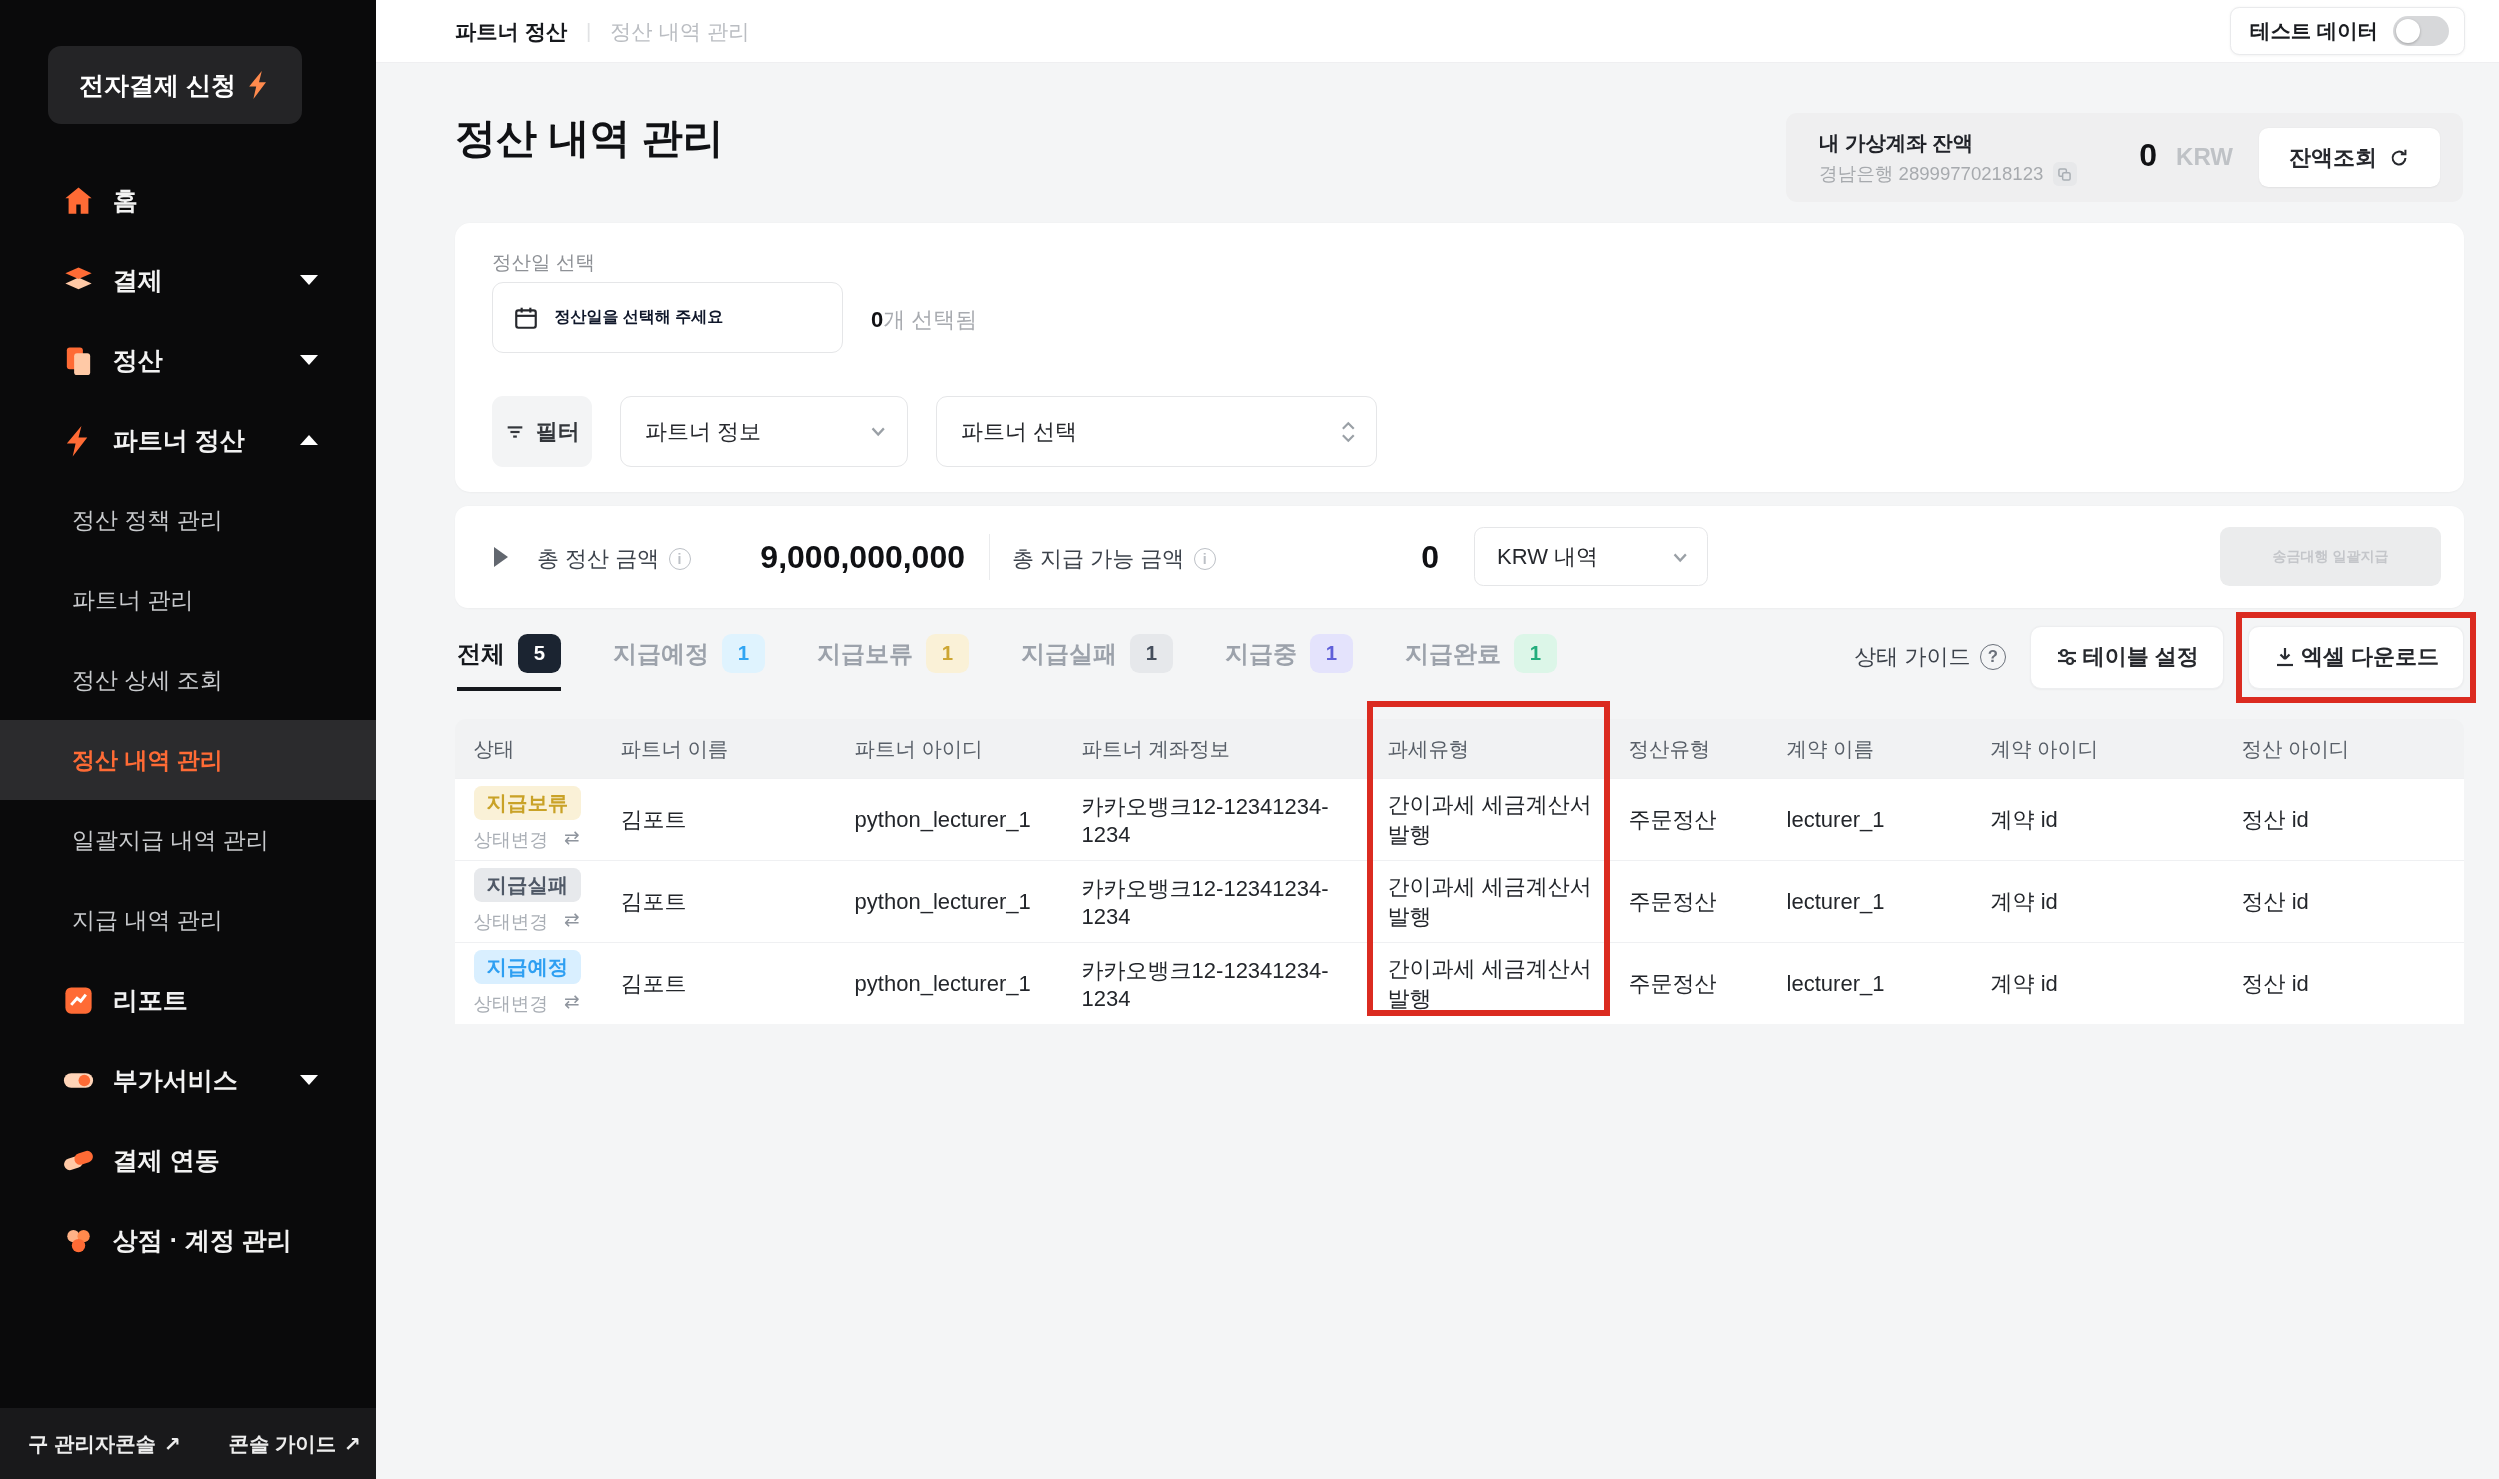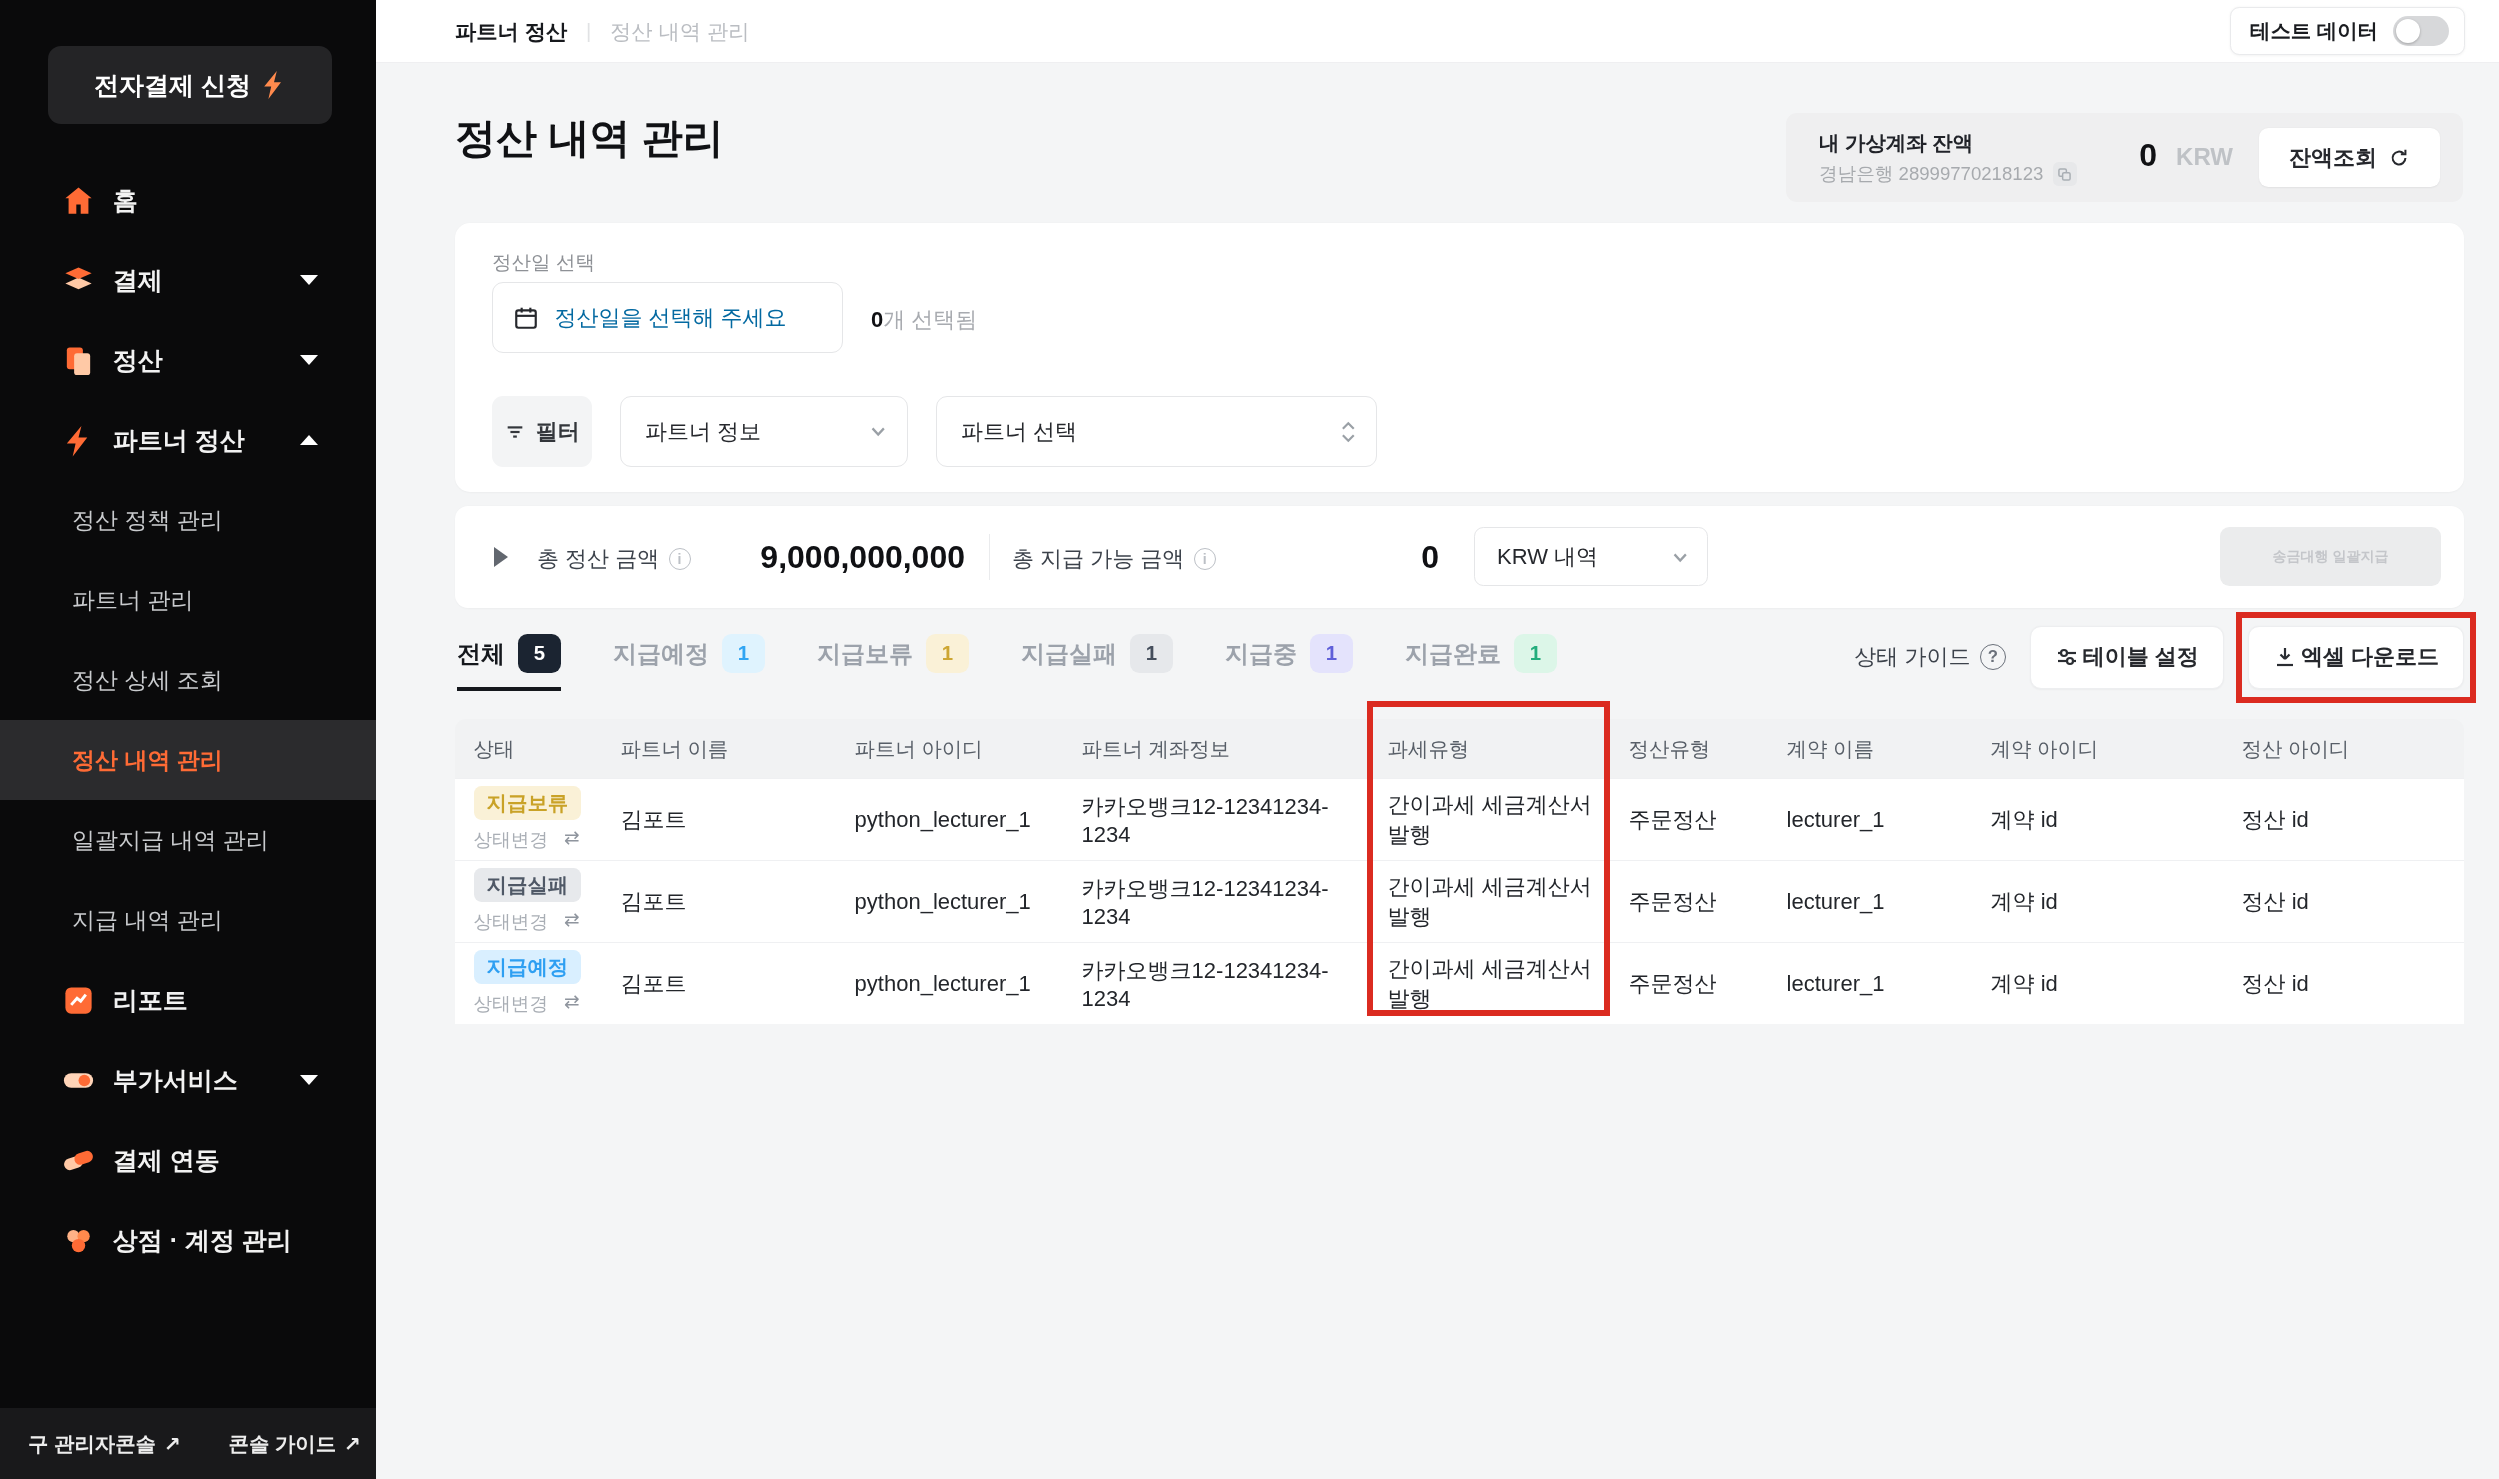--- a/index.html
+++ b/index.html
@@ -1,21 +1,21 @@
 <!DOCTYPE html>
 <html style="font-size:15px"><head>
 <meta charset="utf-8">
 <style>
   *{box-sizing:border-box;margin:0;padding:0}
   html,body{width:2500px;height:1479px}
   body{position:relative;background:#F4F5F6;font-family:"Liberation Sans","DejaVu Sans",sans-serif;color:#16181C;overflow:hidden}
 
   
   .sidebar{position:absolute;left:0;top:0;width:376px;height:1479px;background:#0A0A0B;z-index:2}
-  .cta{position:absolute;left:48px;top:46px;width:284px;height:78px;background:#242426;border-radius:13px;
+  .cta{position:absolute;left:48px;top:46px;width:254px;height:78px;background:#242426;border-radius:13px;
        display:flex;align-items:center;justify-content:center;gap:11px;color:#FFF;font-size:25px;font-weight:bold;cursor:pointer}
   .nav{position:absolute;top:160px;left:0;right:0}
   .nitem{height:80px;display:flex;align-items:center;padding-left:61px;cursor:pointer}
   .nitem .nicon{width:35px;height:35px;margin-right:16.7px;flex:0 0 35px}
   .nitem .nlabel{font-size:25px;font-weight:bold;color:#F2F2F2}
   .chev{margin-left:auto;margin-right:58px;width:0;height:0;border-left:9.3px solid transparent;border-right:9.3px solid transparent}
   .chev.down{border-top:10.2px solid #FFF}
   .chev.up{border-bottom:10.2px solid #FFF}
   .sitem{height:80px;display:flex;align-items:center;padding-left:72px;font-size:23px;color:#C9CBCE;cursor:pointer}
   .sitem.active{background:#2B2B2D;color:#FF6B35;font-weight:bold}
@@ -45,21 +45,21 @@
   .bamount{position:absolute;right:306px;top:24px;font-size:32px;font-weight:800;color:#101114}
   .bcur{position:absolute;right:230px;top:30px;font-size:24px;font-weight:bold;color:#BFC2C6}
   .balbtn{position:absolute;right:23px;top:15px;width:181px;height:59px;background:#FFF;border-radius:9.3px;box-shadow:0 0.9px 1.9px rgba(0,0,0,.06);
           display:flex;align-items:center;justify-content:center;gap:11px;font-size:22px;font-weight:bold;color:#26282D;cursor:pointer}
 
   
   .fcard{position:absolute;left:455px;top:223px;width:2009px;height:269px;background:#FFF;border-radius:15px;box-shadow:0 0.9px 1.9px rgba(0,0,0,.03)}
   .flabel{position:absolute;left:37px;top:26px;font-size:19.5px;color:#8E9196}
   .dateinput{position:absolute;left:37px;top:59px;width:351px;height:71px;border:1.9px solid #E5E6E8;border-radius:11px;background:#FFF;
              display:flex;align-items:center;gap:15px;padding:0 20.4px;cursor:pointer}
-  .dateinput .dtext{font-size:22px;font-weight:normal;color:#0369a1}
+  .dateinput .dtext{font-size:16px;font-weight:bold;color:#0f172a}
   .selcount{position:absolute;left:416px;top:82px;font-size:22px}
   .selcount b{color:#101114}
   .selcount span{color:#A8ABB0}
   .filterbtn{position:absolute;left:37px;top:173px;width:100px;height:71px;background:#F3F4F5;border-radius:11px;
              display:flex;align-items:center;justify-content:center;gap:9.3px;font-size:22px;font-weight:bold;color:#33363B;cursor:pointer}
   .sel{position:absolute;top:173px;height:71px;border:1.9px solid #E5E6E8;border-radius:11px;background:#FFF;
        display:flex;align-items:center;justify-content:space-between;padding:0 18.6px 0 24px;cursor:pointer}
   .sel .stext{font-size:22px;color:#26282D}
   .sel.s1{left:165px;width:288px}
   .sel.s2{left:481px;width:441px}

